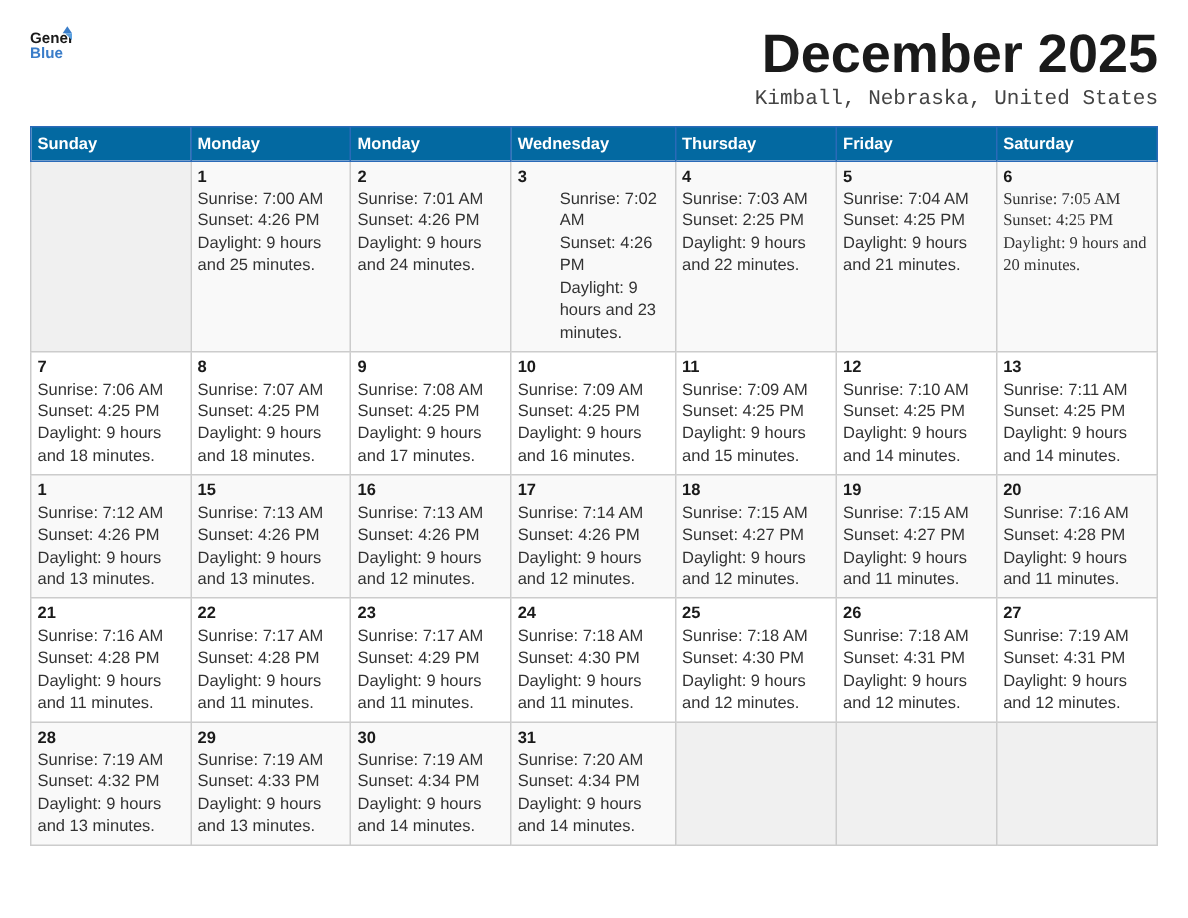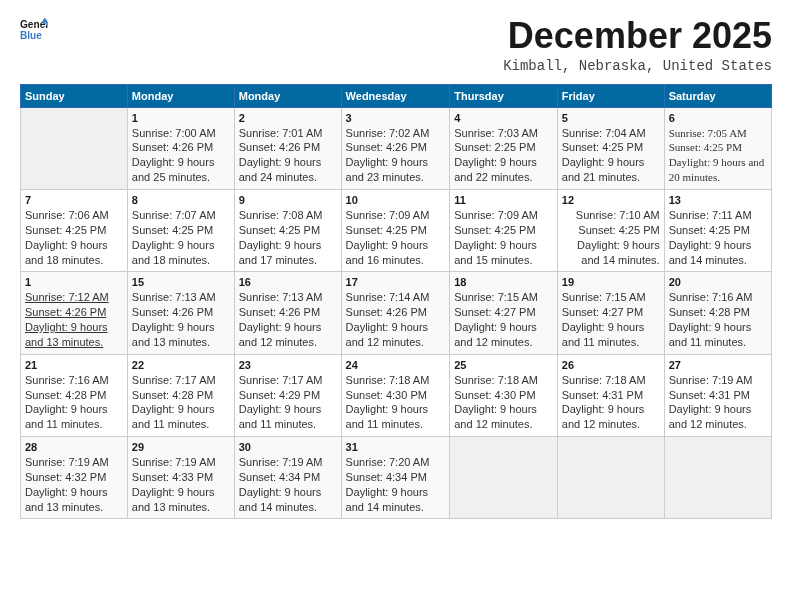--- a/index.html
+++ b/index.html
@@ -128,21 +128,21 @@
 Daylight: 9 hours and 25 minutes.</div>
           </td>
           <td>
             <div class="day-number">2</div>
             <div class="day-info" style="white-space: pre-line;">Sunrise: 7:01 AM
 Sunset: 4:26 PM
 Daylight: 9 hours and 24 minutes.</div>
           </td>
           <td>
             <div class="day-number">3</div>
-            <div class="day-info" style="white-space: pre-line;">Sunrise: 7:02 AM
+            <div class="day-info" style="white-space: pre-line; margin-left: 28px;">Sunrise: 7:02 AM
 Sunset: 4:26 PM
 Daylight: 9 hours and 23 minutes.</div>
           </td>
           <td>
             <div class="day-number">4</div>
             <div class="day-info" style="white-space: pre-line;">Sunrise: 7:03 AM
 Sunset: 2:25 PM
 Daylight: 9 hours and 22 minutes.</div>
           </td>
           <td>
@@ -184,35 +184,35 @@
 Daylight: 9 hours and 16 minutes.</div>
           </td>
           <td>
             <div class="day-number">11</div>
             <div class="day-info" style="white-space: pre-line;">Sunrise: 7:09 AM
 Sunset: 4:25 PM
 Daylight: 9 hours and 15 minutes.</div>
           </td>
           <td>
             <div class="day-number">12</div>
-            <div class="day-info" style="white-space: pre-line; text-align: right;">Sunrise: 7:10 AM
+            <div class="day-info" style="white-space: pre-line;">Sunrise: 7:10 AM
 Sunset: 4:25 PM
 Daylight: 9 hours and 14 minutes.</div>
           </td>
           <td>
             <div class="day-number">13</div>
             <div class="day-info" style="white-space: pre-line;">Sunrise: 7:11 AM
 Sunset: 4:25 PM
 Daylight: 9 hours and 14 minutes.</div>
           </td>
         </tr>
         <tr>
           <td>
             <div class="day-number">1</div>
-            <div class="day-info" style="white-space: pre-line; text-decoration: underline;">Sunrise: 7:12 AM
+            <div class="day-info" style="white-space: pre-line;">Sunrise: 7:12 AM
 Sunset: 4:26 PM
 Daylight: 9 hours and 13 minutes.</div>
           </td>
           <td>
             <div class="day-number">15</div>
             <div class="day-info" style="white-space: pre-line;">Sunrise: 7:13 AM
 Sunset: 4:26 PM
 Daylight: 9 hours and 13 minutes.</div>
           </td>
           <td>

